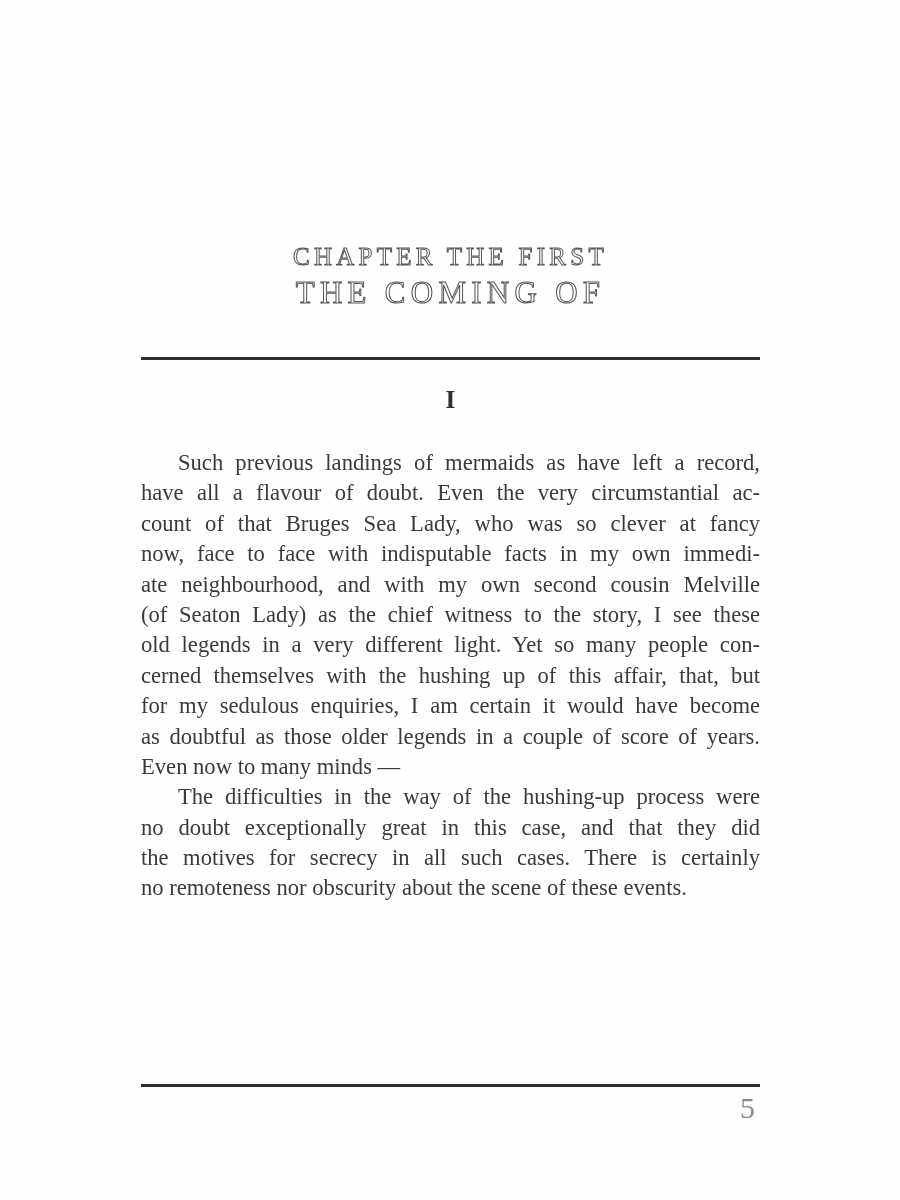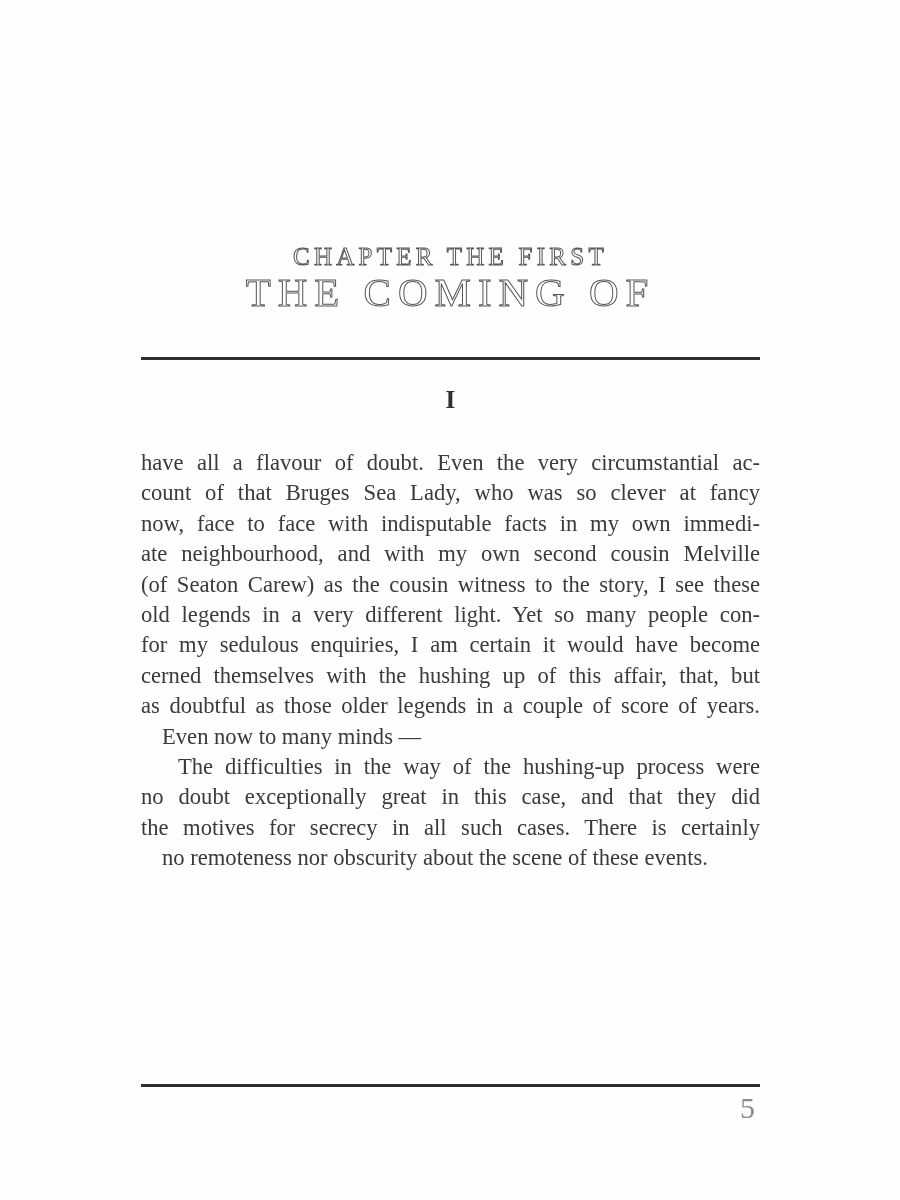--- a/index.html
+++ b/index.html
@@ -37,21 +37,21 @@
     .display-caps {
       color: rgba(255,255,255,0.92);
       -webkit-text-stroke: 1px #565656;
     }
   }
   .chapter-kicker {
     font-size: 25px;
     line-height: 34px;
   }
   .chapter-title {
-    font-size: 41px;
+    font-size: 31px;
     line-height: 37px;
   }
   .rule {
     border: none;
     height: 3px;
     background: #2e2e2e;
     margin: 0;
     width: 100%;
   }
   .rule-top { margin-top: 46px; }
@@ -76,21 +76,20 @@
     text-align: justify;
     text-align-last: justify;
     white-space: normal;
     overflow: hidden;
   }
   .line.first {
     padding-left: 37px;
   }
   .line.last {
     text-align-last: left;
-    margin-left: 21px;
   }
   .page-number {
     position: absolute;
     top: 1091px;
     right: 145px;
     font-size: 30px;
     color: #8b8b8b;
     font-family: "Liberation Serif", serif;
   }
 </style>
@@ -104,28 +103,29 @@
       <div class="display-caps chapter-kicker">CHAPTER THE FIRST</div>
       <div class="display-caps chapter-title">THE COMING OF</div>
     </div>
 
     <hr class="rule rule-top">
 
     <div class="section-marker">I</div>
 
     <div class="body-text">
         <div>
+          <div class="line first">Such previous landings of mermaids as have left a record,</div>
           <div class="line">have all a flavour of doubt. Even the very circumstantial ac-</div>
           <div class="line">count of that Bruges Sea Lady, who was so clever at fancy</div>
           <div class="line">now, face to face with indisputable facts in my own immedi-</div>
           <div class="line">ate neighbourhood, and with my own second cousin Melville</div>
-          <div class="line">(of Seaton Carew) as the cousin witness to the story, I see these</div>
+          <div class="line">(of Seaton Lady) as the chief witness to the story, I see these</div>
           <div class="line">old legends in a very different light. Yet so many people con-</div>
+          <div class="line">cerned themselves with the hushing up of this affair, that, but</div>
           <div class="line">for my sedulous enquiries, I am certain it would have become</div>
-          <div class="line">cerned themselves with the hushing up of this affair, that, but</div>
           <div class="line">as doubtful as those older legends in a couple of score of years.</div>
           <div class="line last">Even now to many minds —</div>
         </div>
         <div>
           <div class="line first">The difficulties in the way of the hushing-up process were</div>
           <div class="line">no doubt exceptionally great in this case, and that they did</div>
           <div class="line">the motives for secrecy in all such cases. There is certainly</div>
           <div class="line last">no remoteness nor obscurity about the scene of these events.</div>
         </div>
       </div>

